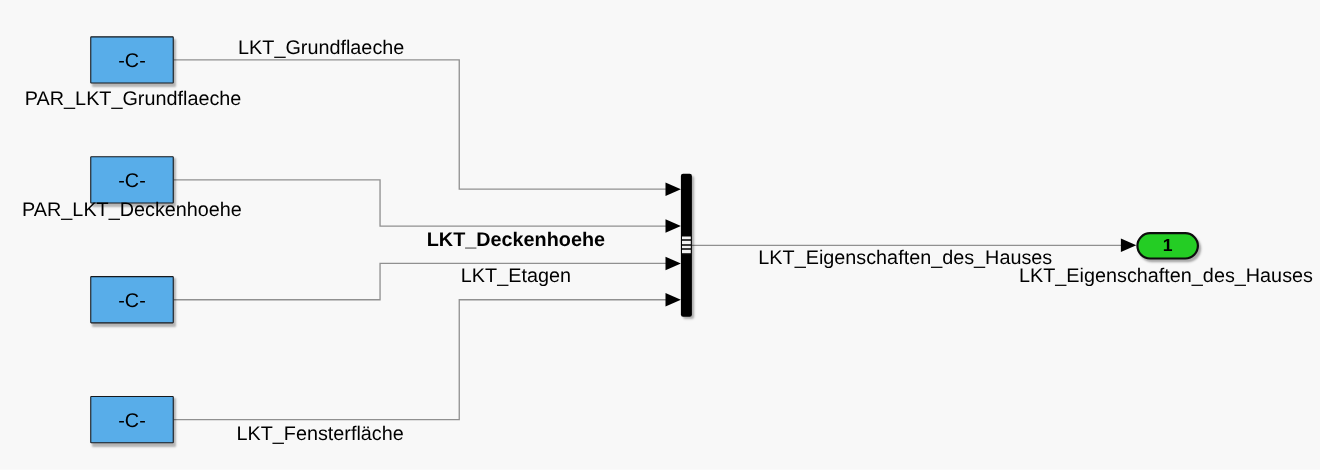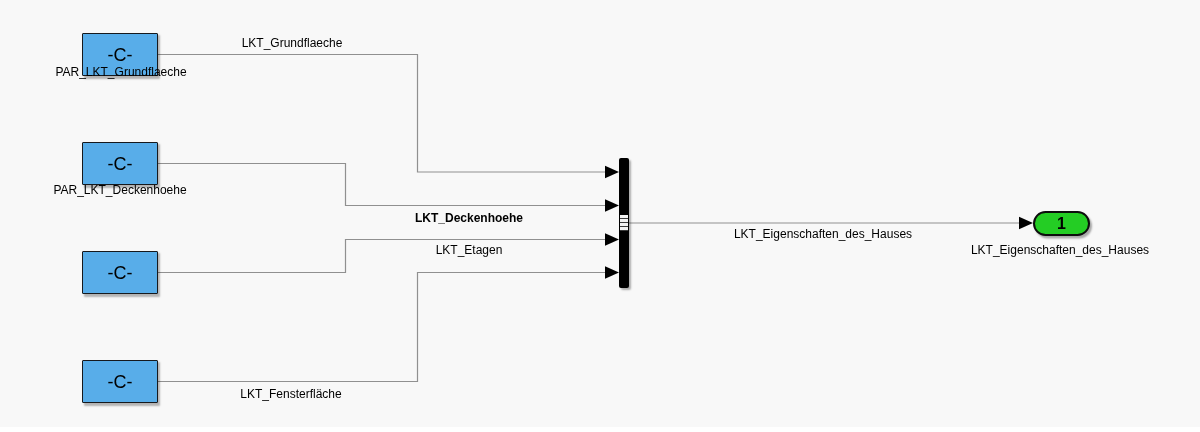--- a/index.html
+++ b/index.html
@@ -39,21 +39,21 @@
     justify-content: center;
     box-sizing: border-box;
   }
   .const-value {
     font-size: 18px;
     line-height: 1;
   }
   .block-name, .sig-label, .port-label {
     position: absolute;
     transform: translateX(-50%);
-    font-size: 12px;
+    font-size: 18px;
     line-height: 20px;
     white-space: nowrap;
   }
   .mux-bar {
     position: absolute;
     left: 619px;
     top: 158px;
     width: 10px;
     height: 130px;
     background: #000;
@@ -125,21 +125,21 @@
     </g>
     <g>
       <path d="M 629 223 H 1020"></path>
       <polygon points="1019,216.8 1033,223 1019,229.2"></polygon>
     </g>
   </svg>
 
   <div class="const-block" style="left:82px; top:33px;">
     <span class="const-value">-C-</span>
   </div>
-  <div class="block-name" style="left:121px; top:62px;text-align:center;">PAR_LKT_Grundflaeche</div>
+  <div class="block-name" style="left:121px; top:79px;text-align:center;">PAR_LKT_Grundflaeche</div>
 
   <div class="const-block" style="left:82px; top:142px;">
     <span class="const-value">-C-</span>
   </div>
   <div class="block-name" style="left:120px; top:180px;">PAR_LKT_Deckenhoehe</div>
 
   <div class="const-block" style="left:82px; top:251px;">
     <span class="const-value">-C-</span>
   </div>
 

